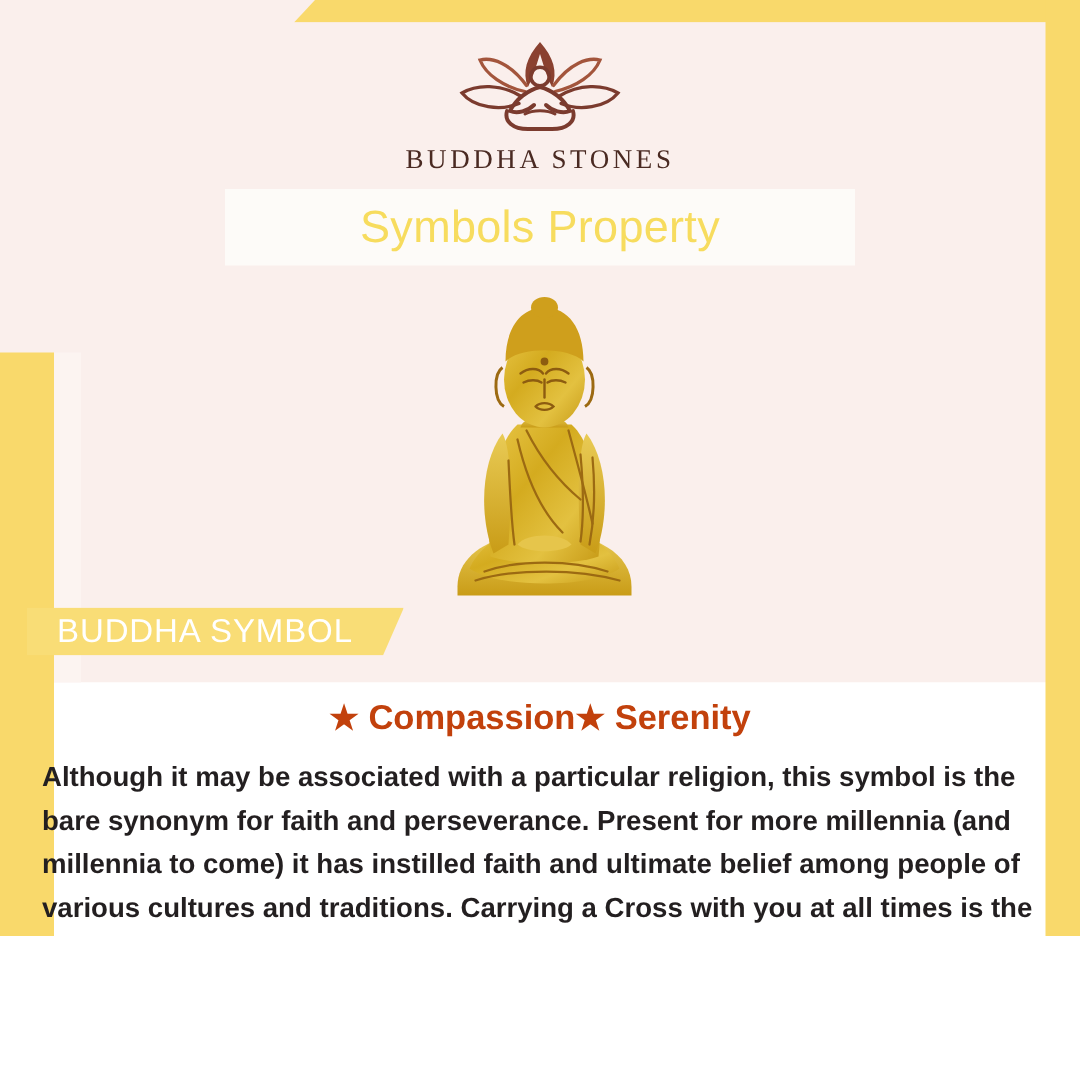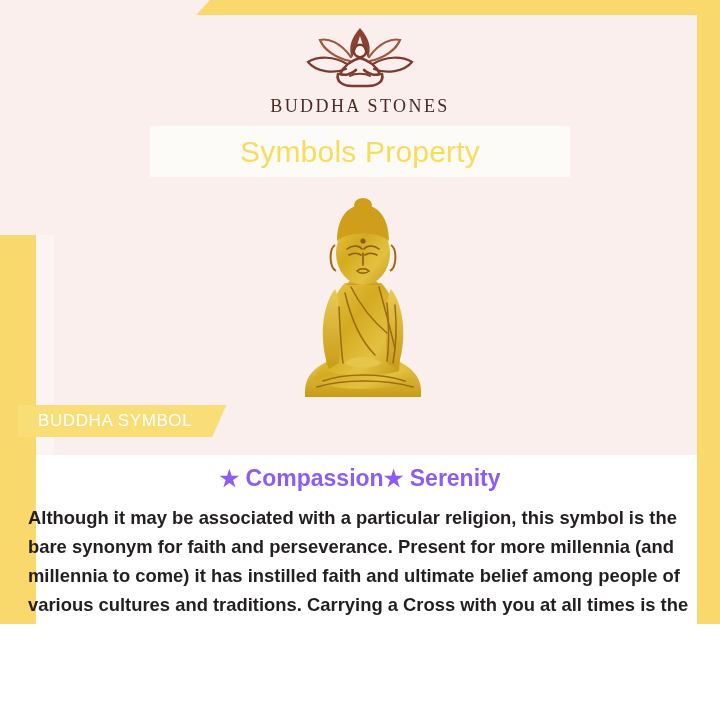--- a/index.html
+++ b/index.html
@@ -120,31 +120,31 @@
     left: 18px; top: 405px;
     height: 32px;
     padding: 0 34px 0 20px;
     display: flex;
     align-items: center;
     background: #f9dd76;
     clip-path: polygon(0 0, 100% 0, calc(100% - 14px) 100%, 0 100%);
   }
   .symbol-tag-label {
     color: #ffffff;
-    font-size: 17px;
+    font-size: 22px;
     letter-spacing: 0.6px;
   }
 
   
   .subtitle-row {
     position: absolute;
     left: 0; top: 465px;
     width: 720px;
     text-align: center;
-    color: #8b5cf6;
+    color: #c2410c;
     font-size: 23px;
     font-weight: 700;
     white-space: nowrap;
   }
   .subtitle-row .star { font-size: 22px; }
 
   .body-copy {
     position: absolute;
     left: 28px; top: 503px;
     width: 666px;

